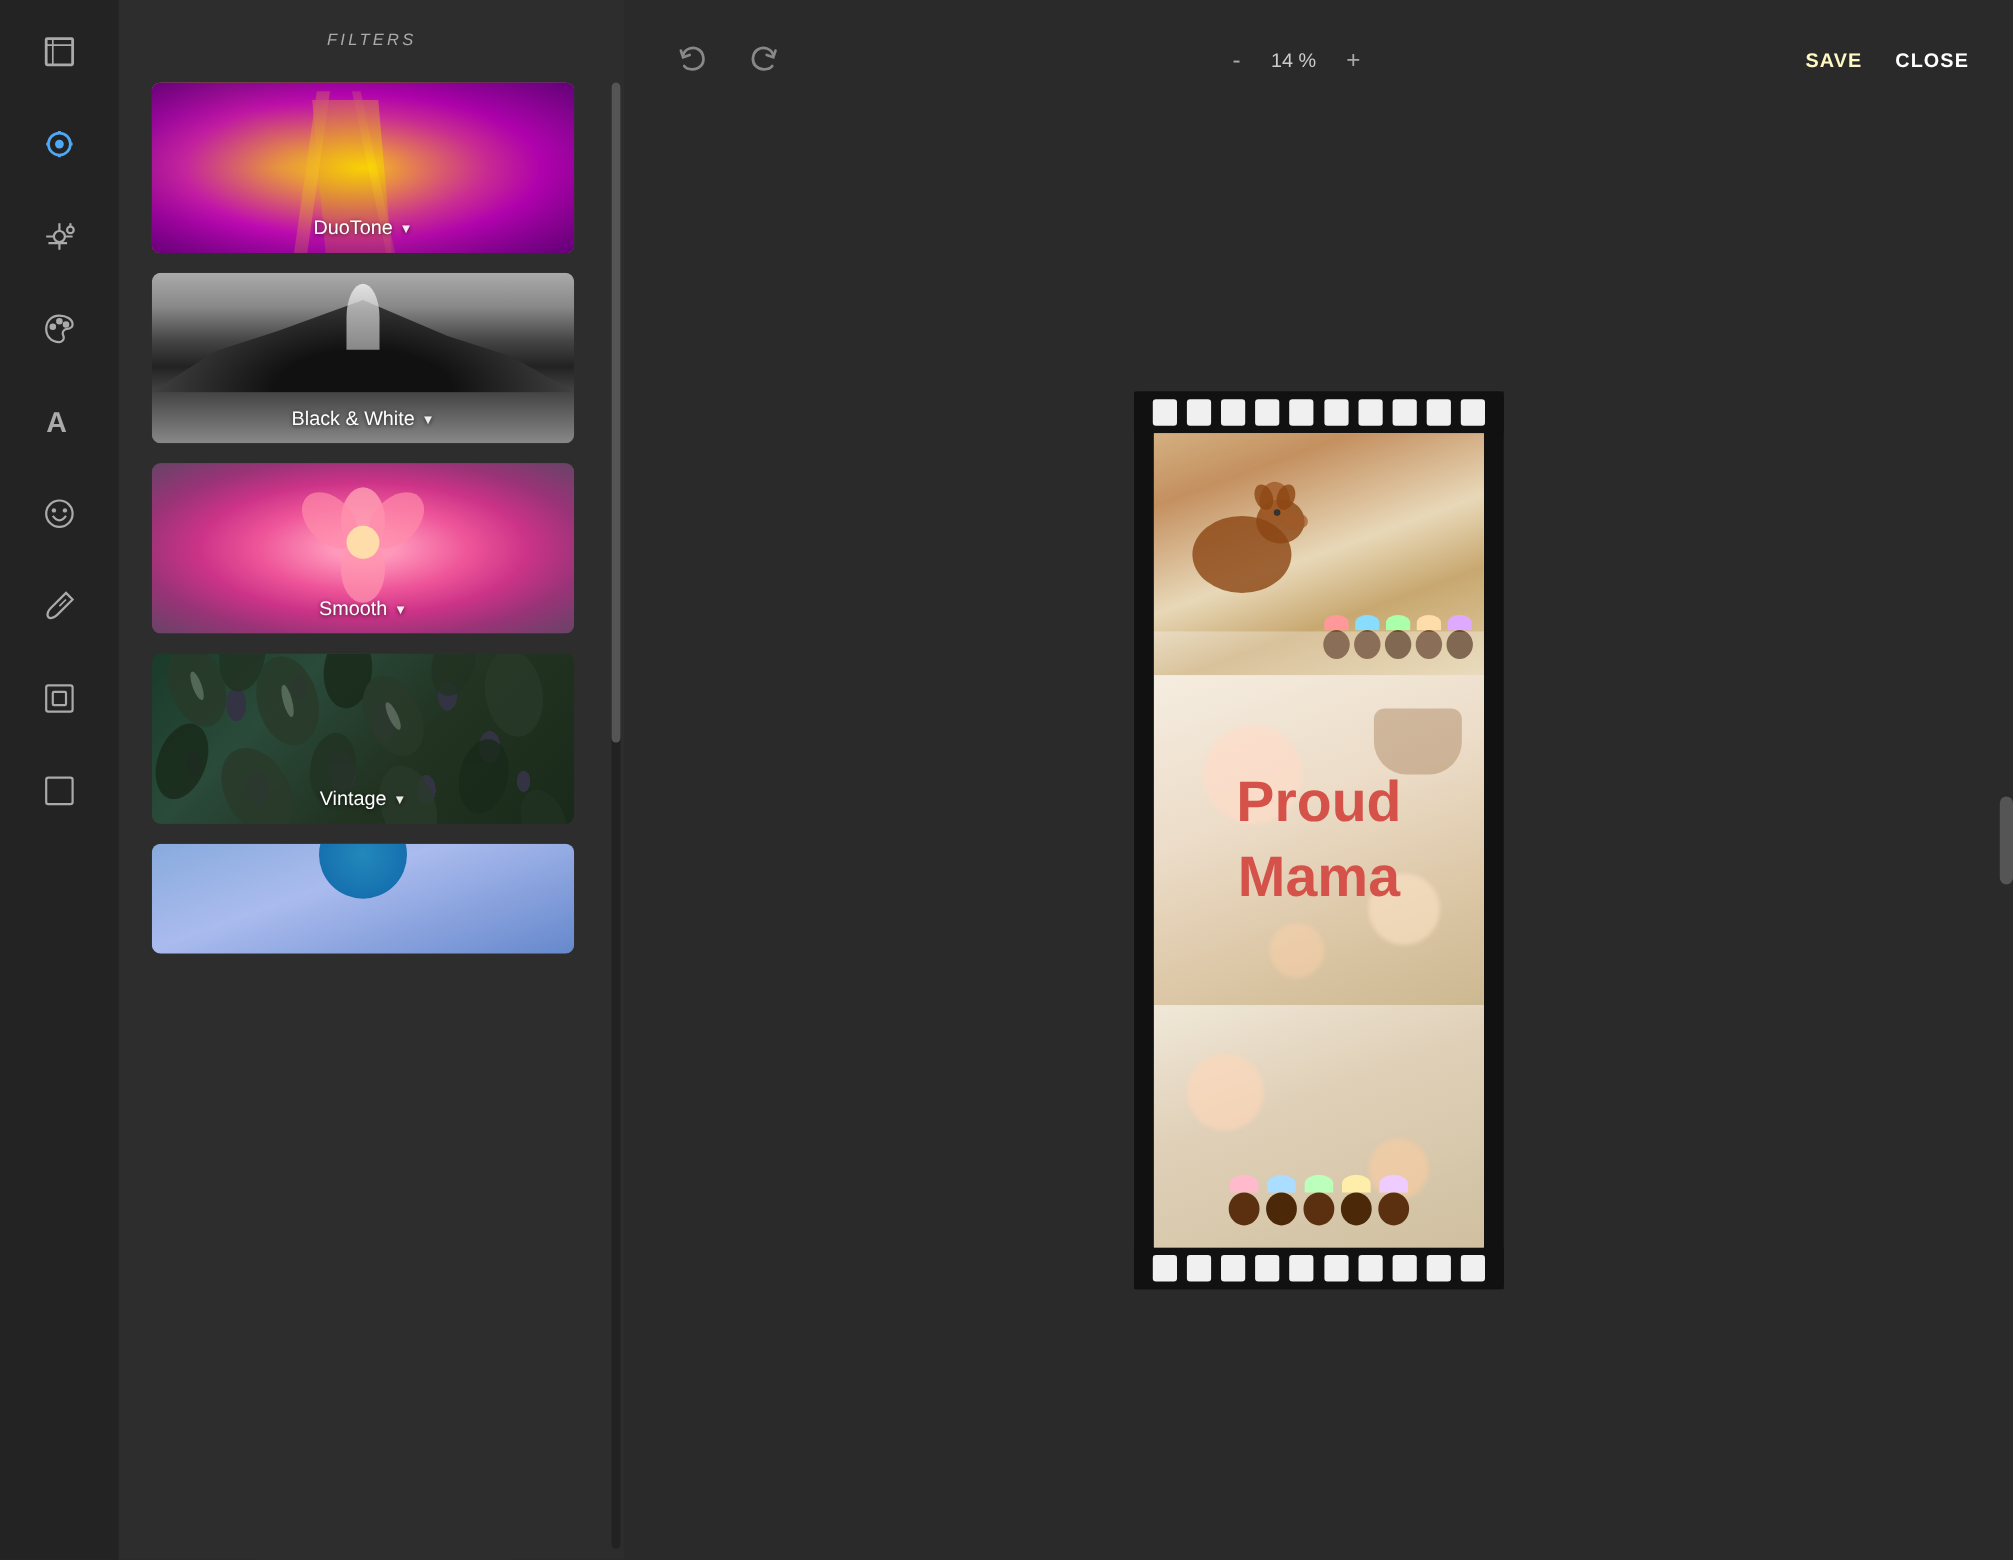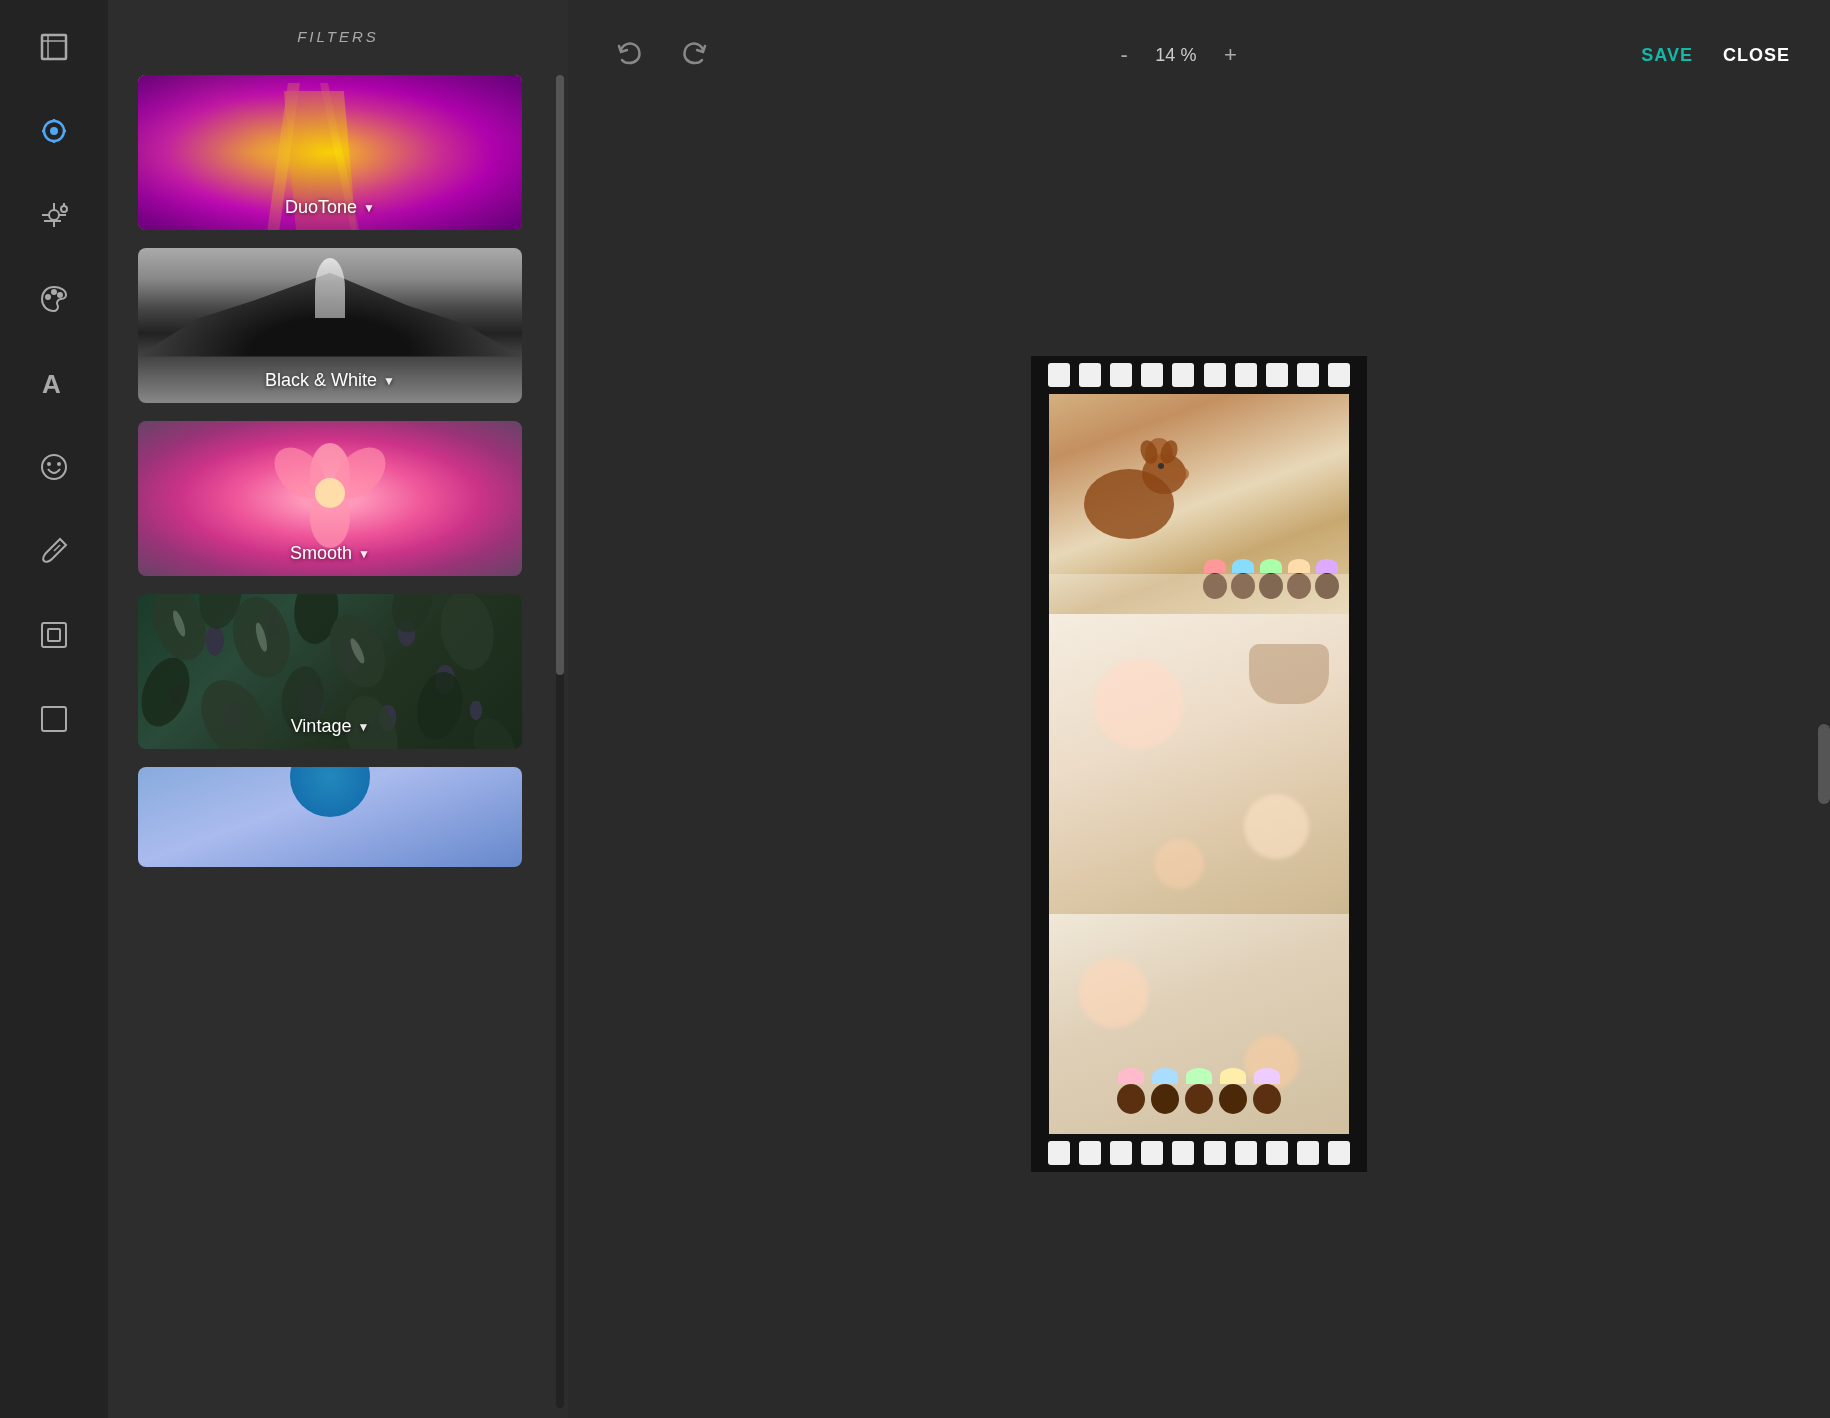--- a/index.html
+++ b/index.html
@@ -220,21 +220,21 @@
       min-width: 60px;
       text-align: center;
     }
     .top-bar-right {
       margin-left: auto;
       display: flex;
       align-items: center;
       gap: 30px;
     }
     .save-btn {
-      color: #14b8a6;
+      color: #fef9c3;
       font-size: 18px;
       font-weight: bold;
       letter-spacing: 1px;
       cursor: pointer;
       background: none;
       border: none;
     }
     .close-btn {
       color: #fff;
       font-size: 18px;
@@ -602,20 +602,24 @@
 
         <div class="img-section-2">
           <div style="width:100%;height:100%;background:linear-gradient(160deg,#f5ede0 0%,#ecdcc8 40%,#ddc8a8 70%,#ccb890 100%);position:relative;">
 
             <div style="position:absolute;top:15%;left:15%;width:90px;height:90px;border-radius:50%;background:rgba(255,220,200,0.65);filter:blur(2px);"></div>
             <div style="position:absolute;top:60%;left:65%;width:65px;height:65px;border-radius:50%;background:rgba(255,230,200,0.55);filter:blur(2px);"></div>
             <div style="position:absolute;top:75%;left:35%;width:50px;height:50px;border-radius:50%;background:rgba(255,210,170,0.45);filter:blur(2px);"></div>
 
             <div style="position:absolute;top:30px;right:20px;width:80px;height:60px;background:rgba(160,120,80,0.4);border-radius:10px 10px 30px 30px;"></div>
 
+            <div class="proud-mama-text">
+              <div class="proud-text">Proud</div>
+              <div class="mama-text">Mama</div>
+            </div>
           </div>
         </div>
 
         <div class="img-section-3">
           <div style="width:100%;height:100%;background:linear-gradient(160deg,#f0e8d8 0%,#e0d0b8 40%,#d0c0a0 100%);position:relative;">
 
             <div style="position:absolute;top:20%;left:10%;width:70px;height:70px;border-radius:50%;background:rgba(255,215,185,0.6);filter:blur(2px);"></div>
             <div style="position:absolute;top:55%;left:65%;width:55px;height:55px;border-radius:50%;background:rgba(255,205,160,0.5);filter:blur(2px);"></div>
 
             <div style="position:absolute;bottom:20px;left:10px;right:10px;display:flex;gap:6px;justify-content:center;">

